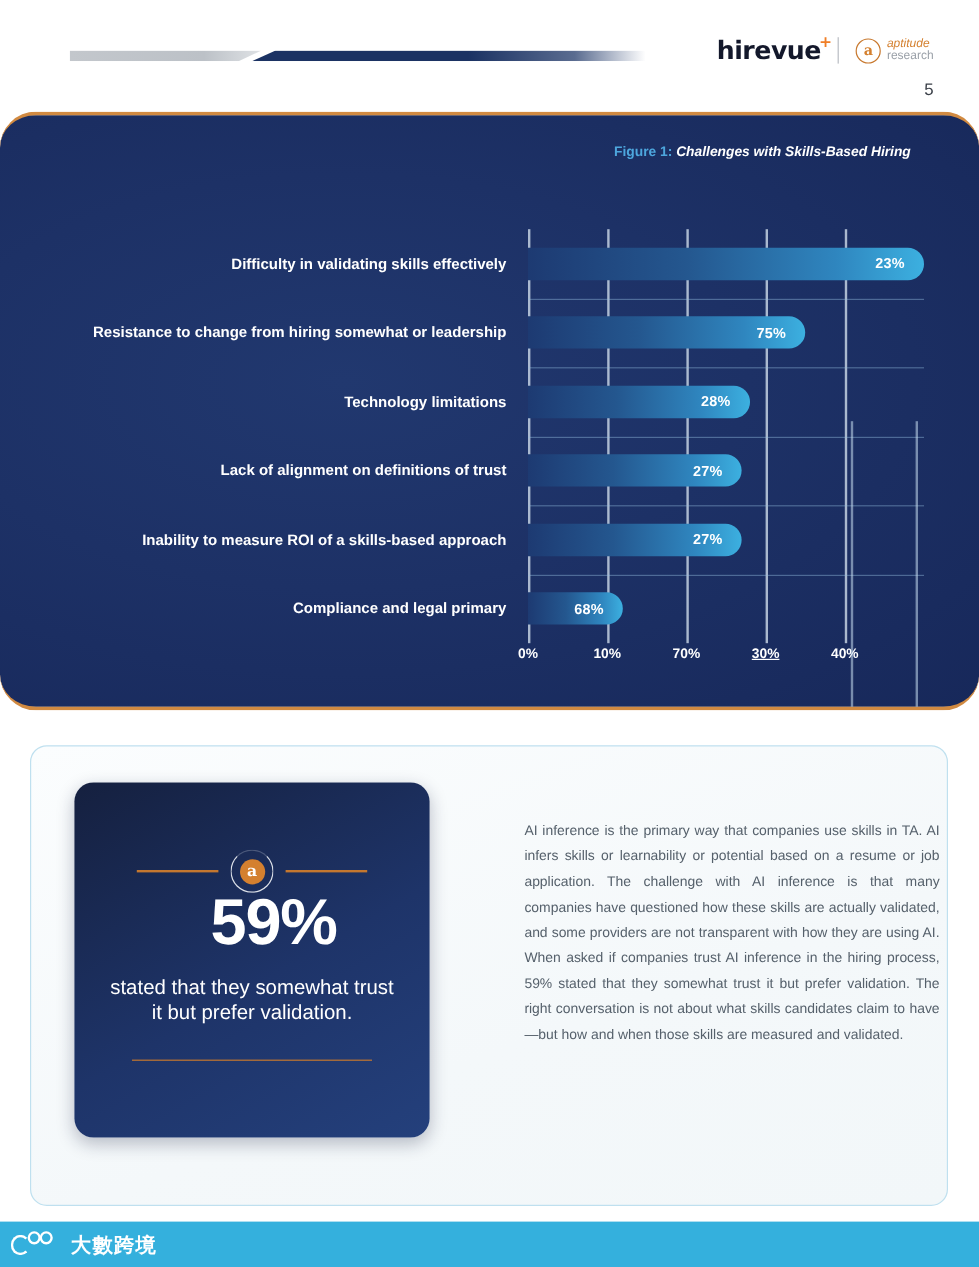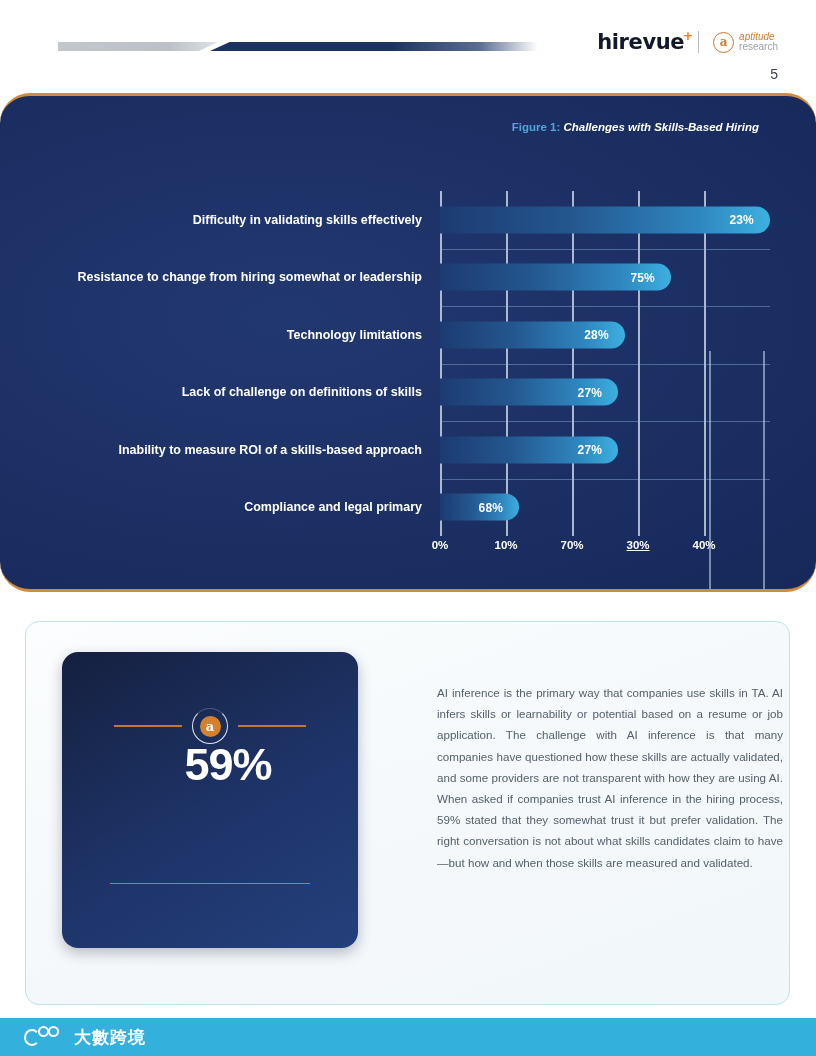--- a/index.html
+++ b/index.html
@@ -156,21 +156,21 @@
     background: #d4802f;
     display: flex; align-items: center; justify-content: center;
   }
   .orbit .dot-core span {
     font-family: "DejaVu Serif", serif;
     font-size: 13px; font-weight: 700; color: #ffffff; line-height: 1;
   }
   .stat-big {
     position: absolute; left: 0; top: 90px; width: 332px;
     text-align: center;
-    font-size: 45px; font-weight: 700; color: #ffffff;
+    font-size: 54px; font-weight: 700; color: #ffffff;
     letter-spacing: -1px; line-height: 1;
   }
   .stat-sub {
     position: absolute; left: 0; top: 160px; width: 296px;
     text-align: center; padding: 0 28px;
     font-size: 17px; color: #ffffff; line-height: 1.25;
   }
   .stat-bottom-rule {
     position: absolute; left: 48px; bottom: 64px; width: 200px; height: 1.4px;
     background: #c4772f;
@@ -179,21 +179,21 @@
     position: absolute; left: 397px; top: 682px; width: 346px;
     font-size: 11.6px; line-height: 1.83; color: #55606b;
     text-align: justify;
     margin-left: 40px;
   }
 
   
   .footer {
     position: absolute; left: 0; bottom: 0; width: 816px; height: 38px;
     background: #34b0dd;
-    display: flex; align-items: center; gap: 8px; padding-left: 24px;
+    display: flex; align-items: center; gap: 8px; padding-left: 9px;
   }
   .wm-mark { position: relative; width: 42px; height: 26px; }
   .wm-mark .c1 {
     position: absolute; left: 0; top: 5px; width: 16px; height: 17px;
     border: 2.4px solid #ffffff; border-radius: 50%; border-right-color: transparent;
   }
   .wm-mark .c2 {
     position: absolute; left: 14px; top: 2px; width: 11px; height: 11px;
     border: 2.2px solid #ffffff; border-radius: 50%;
   }
@@ -281,21 +281,21 @@
           <div class="tick-label" style="left: 66px;">10%</div>
           <div class="tick-label" style="left: 132px;">70%</div>
           <div class="tick-label" style="left: 198px; text-decoration: underline;">30%</div>
           <div class="tick-label" style="left: 264px;">40%</div>
         </div>
     </div>
     <div id="catlabels">
         <div class="cat-label" style="top: 123.75px;">Difficulty in validating skills effectively</div>
         <div class="cat-label" style="top: 181.25px;">Resistance to change from hiring somewhat or leadership</div>
         <div class="cat-label" style="top: 238.75px;">Technology limitations</div>
-        <div class="cat-label" style="top: 296.25px;">Lack of challenge on definitions of skills</div>
+        <div class="cat-label" style="top: 296.25px;">Lack of alignment on definitions of trust</div>
         <div class="cat-label" style="top: 353.75px;">Inability to measure ROI of a skills-based approach</div>
         <div class="cat-label" style="top: 411.25px;">Compliance and legal primary</div>
       </div>
     <div class="deco-v" style="left:709px; top:255px; height:333px;"></div>
     <div class="deco-v" style="left:763px; top:255px; height:333px;"></div>
   </div>
 </div>
 
 <div class="lower-card"></div>
 
@@ -304,20 +304,21 @@
     <div class="stat-rule"></div>
     <div class="orbit">
       <div class="ring"></div>
       <div class="dot-core">
         <span>a</span>
       </div>
     </div>
     <div class="stat-rule"></div>
   </div>
   <div class="stat-big">59%</div>
+  <div class="stat-sub">stated that they somewhat trust it but prefer validation.</div>
   <div class="stat-bottom-rule"></div>
 </div>
 
 <div class="body-text">AI inference is the primary way that companies use skills in TA. AI infers skills or learnability or potential based on a resume or job application. The challenge with AI inference is that many companies have questioned how these skills are actually validated, and some providers are not transparent with how they are using AI. When asked if companies trust AI inference in the hiring process, 59% stated that they somewhat trust it but prefer validation. The right conversation is not about what skills candidates claim to have—but how and when those skills are measured and validated.</div>
 
 <div class="footer">
   <div class="wm-mark">
     <div class="c1"></div>
     <div class="c2"></div>
     <div class="c3"></div>

